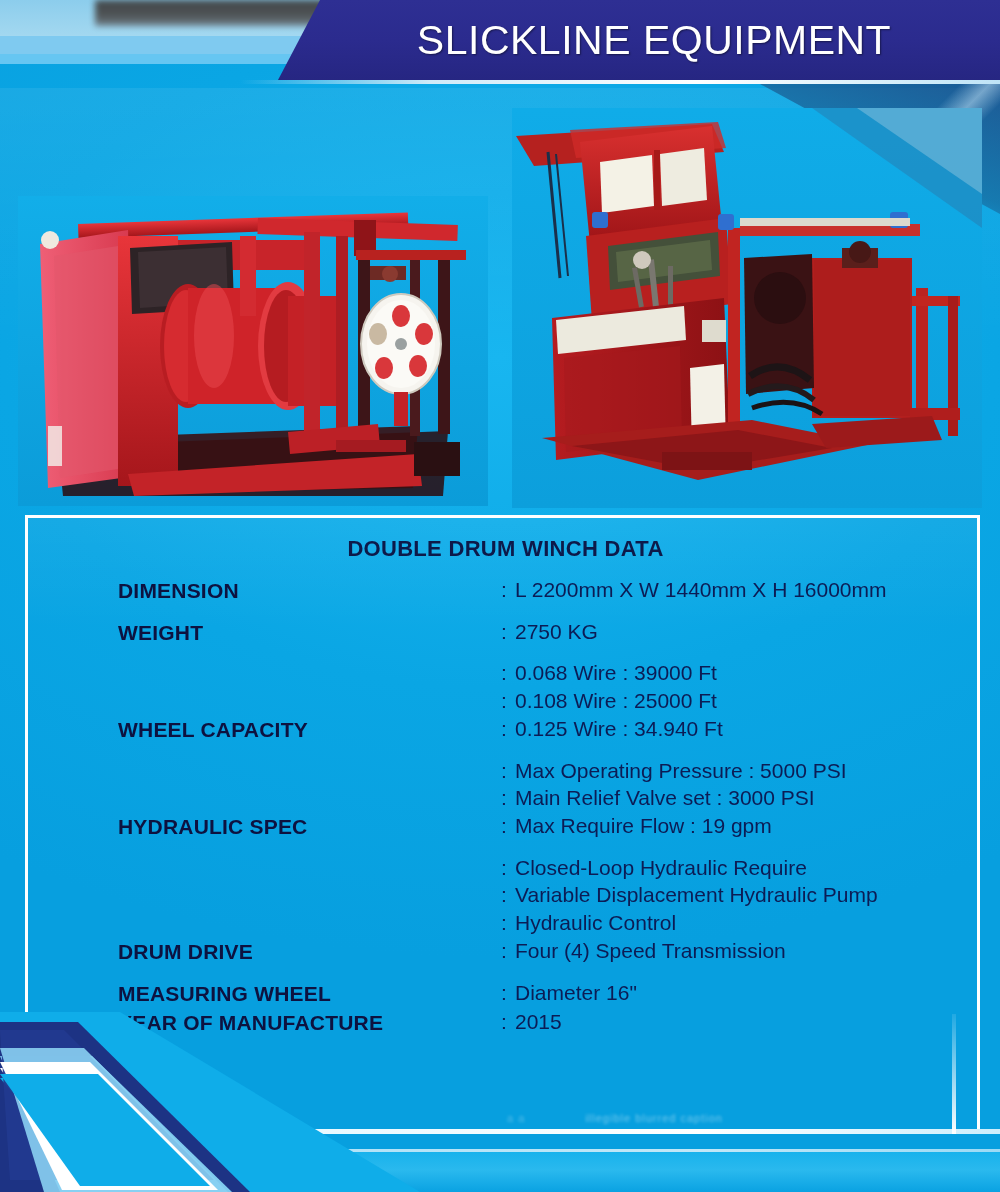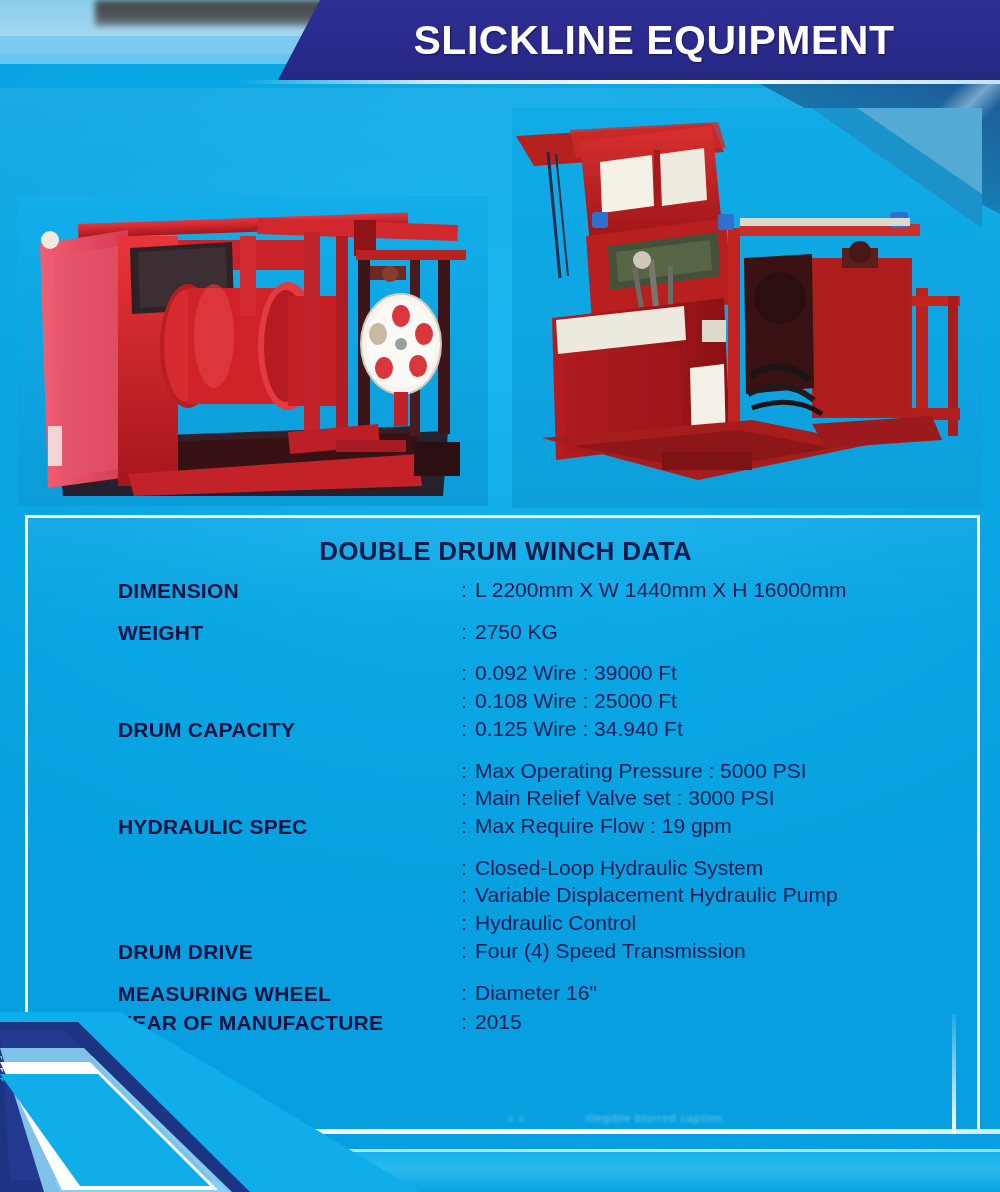--- a/index.html
+++ b/index.html
@@ -69,21 +69,21 @@
   .banner-title {
     position: absolute;
     left: 0; top: 0; width: 722px; height: 80px;
     display: flex;
     align-items: center;
     justify-content: center;
     padding-left: 30px;
     box-sizing: border-box;
     color: #ffffff;
     font-size: 41px;
-    font-weight: bold;
+    font-weight: normal;
     letter-spacing: 0.5px;
     text-shadow: 1px 1px 2px rgba(0,0,0,0.45);
     white-space: nowrap;
   }
   .banner-underline {
     position: absolute;
     left: 240px; top: 80px; width: 760px; height: 4px;
     background: linear-gradient(90deg, rgba(255,255,255,0) 0%, #cfeaf8 25%, #ffffff 60%, #bfe4f7 100%);
   }
   
@@ -121,21 +121,21 @@
     left: 25px; top: 515px; width: 955px; height: 618px;
     border: 3px solid #ffffff;
     box-sizing: border-box;
     background: linear-gradient(180deg, rgba(255,255,255,0.05), rgba(255,255,255,0) 18%);
   }
   .panel-title {
     position: absolute;
     left: 0; top: 18px; width: 955px;
     text-align: center;
     color: #0d1a4a;
-    font-size: 26px;
+    font-size: 22px;
     font-weight: bold;
     letter-spacing: 0.3px;
   }
   .spec-rows {
     position: absolute;
     left: 90px; top: 58px; width: 860px;
   }
   .spec-row {
     display: flex;
     align-items: flex-end;
@@ -153,20 +153,21 @@
     padding-top: 1px;
   }
   .spec-values {
     flex: 1;
   }
   .spec-value-line {
     color: #0c1c55;
     font-size: 21px;
     line-height: 1.32;
     white-space: nowrap;
+    margin-left: 40px;
   }
   .spec-value-line .colon {
     display: inline-block;
     width: 14px;
   }
 
   
   .bottom-frame-line {
     position: absolute;
     left: 0; right: 0;
@@ -404,41 +405,41 @@
       </div>
 
       <div class="spec-row">
         <div class="spec-label">WEIGHT</div>
         <div class="spec-values">
           <div class="spec-value-line"><span class="colon">:</span><span>2750 KG</span></div>
         </div>
       </div>
 
       <div class="spec-row">
-        <div class="spec-label">DRUM CAPACITY</div>
-        <div class="spec-values">
-          <div class="spec-value-line"><span class="colon">:</span><span>0.092 Wire : 39000 Ft</span></div>
+        <div class="spec-label">WHEEL CAPACITY</div>
+        <div class="spec-values">
+          <div class="spec-value-line"><span class="colon">:</span><span>0.068 Wire : 39000 Ft</span></div>
           <div class="spec-value-line"><span class="colon">:</span><span>0.108 Wire : 25000 Ft</span></div>
           <div class="spec-value-line"><span class="colon">:</span><span>0.125 Wire : 34.940 Ft</span></div>
         </div>
       </div>
 
       <div class="spec-row">
         <div class="spec-label">HYDRAULIC SPEC</div>
         <div class="spec-values">
           <div class="spec-value-line"><span class="colon">:</span><span>Max Operating Pressure : 5000 PSI</span></div>
           <div class="spec-value-line"><span class="colon">:</span><span>Main Relief Valve set : 3000 PSI</span></div>
           <div class="spec-value-line"><span class="colon">:</span><span>Max Require Flow : 19 gpm</span></div>
         </div>
       </div>
 
       <div class="spec-row">
         <div class="spec-label">DRUM DRIVE</div>
         <div class="spec-values">
-          <div class="spec-value-line"><span class="colon">:</span><span>Closed-Loop Hydraulic System</span></div>
+          <div class="spec-value-line"><span class="colon">:</span><span>Closed-Loop Hydraulic Require</span></div>
           <div class="spec-value-line"><span class="colon">:</span><span>Variable Displacement Hydraulic Pump</span></div>
           <div class="spec-value-line"><span class="colon">:</span><span>Hydraulic Control</span></div>
           <div class="spec-value-line"><span class="colon">:</span><span>Four (4) Speed Transmission</span></div>
         </div>
       </div>
 
       <div class="spec-row tight">
         <div class="spec-label">MEASURING WHEEL</div>
         <div class="spec-values">
           <div class="spec-value-line"><span class="colon">:</span><span>Diameter 16"</span></div>

